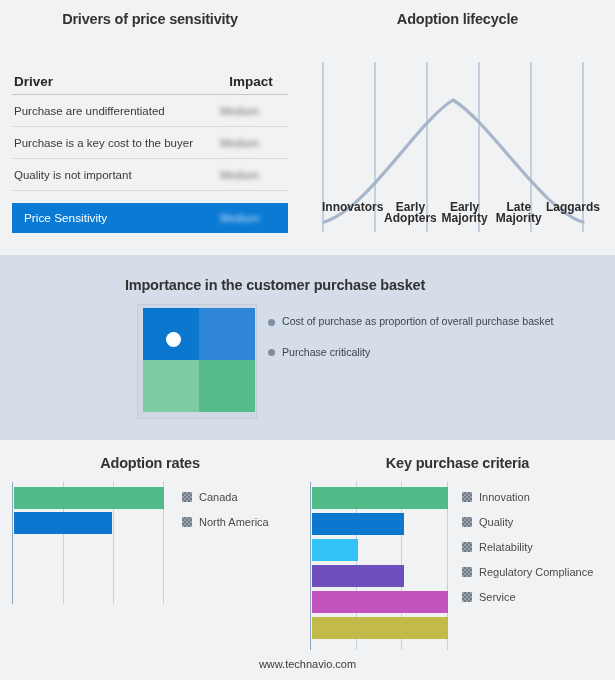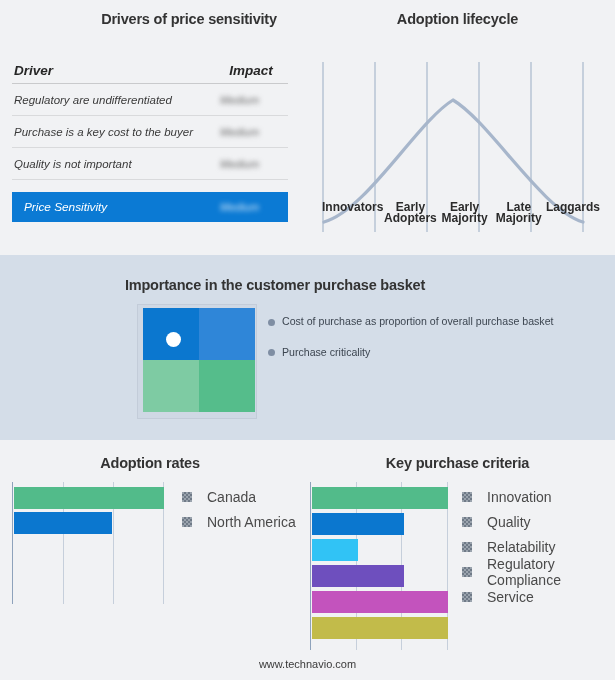--- a/index.html
+++ b/index.html
@@ -36,30 +36,29 @@
   #drivers-panel {
     width: 300px;
     height: 255px;
     position: relative;
   }
   #lifecycle-panel {
     width: 315px;
     height: 255px;
     position: relative;
   }
-  #drivers-title { position: absolute; left: 0; top: 11px; width: 300px; padding-left: 39px; }
+  #drivers-title { position: absolute; left: 0; top: 11px; width: 300px; }
   #lifecycle-title { position: absolute; left: 0; top: 11px; width: 315px; }
 
   
   #drivers-table {
     position: absolute;
     left: 12px;
-    top: 57px;
+    top: 68px;
     width: 276px;
-    font-style: italic;
   }
   .dt-row {
     display: flex;
     align-items: center;
     height: 32px;
     font-size: 11.5px;
     color: #3a3a3a;
     border-bottom: 1px solid #d9dadc;
     padding: 0 6px 0 2px;
     box-sizing: border-box;
@@ -210,24 +209,23 @@
     background: #c6cfdb;
   }
   .bar {
     position: absolute;
     height: 22px;
   }
   .bc-legend { position: absolute; }
   .bl-item {
     display: flex;
     align-items: center;
-    font-size: 14px;
+    font-size: 11px;
     color: #4a4a4a;
     height: 25px;
-    gap: 8px;
   }
   .bl-swatch {
     width: 10px; height: 10px;
     margin-right: 7px;
     flex: 0 0 10px;
     background-color: #9aa3ad;
     background-image:
       linear-gradient(45deg, #6f7a87 25%, transparent 25%, transparent 75%, #6f7a87 75%),
       linear-gradient(45deg, #6f7a87 25%, transparent 25%, transparent 75%, #6f7a87 75%);
     background-size: 4px 4px;
@@ -252,21 +250,21 @@
   <div id="drivers-panel">
     <div id="drivers-title" class="panel-title">Drivers of price sensitivity</div>
 
     <div id="drivers-table">
       <div class="dt-row dt-head">
         <div class="dt-driver">Driver</div>
         <div class="dt-impact">Impact</div>
       </div>
 
       <div class="dt-row">
-        <div class="dt-driver">Regulatory are undifferentiated</div>
+        <div class="dt-driver">Purchase are undifferentiated</div>
         <div class="dt-impact"><span class="blurred">Medium</span></div>
       </div>
 
       <div class="dt-row">
         <div class="dt-driver">Purchase is a key cost to the buyer</div>
         <div class="dt-impact"><span class="blurred">Medium</span></div>
       </div>
 
       <div class="dt-row">
         <div class="dt-driver">Quality is not important</div>

